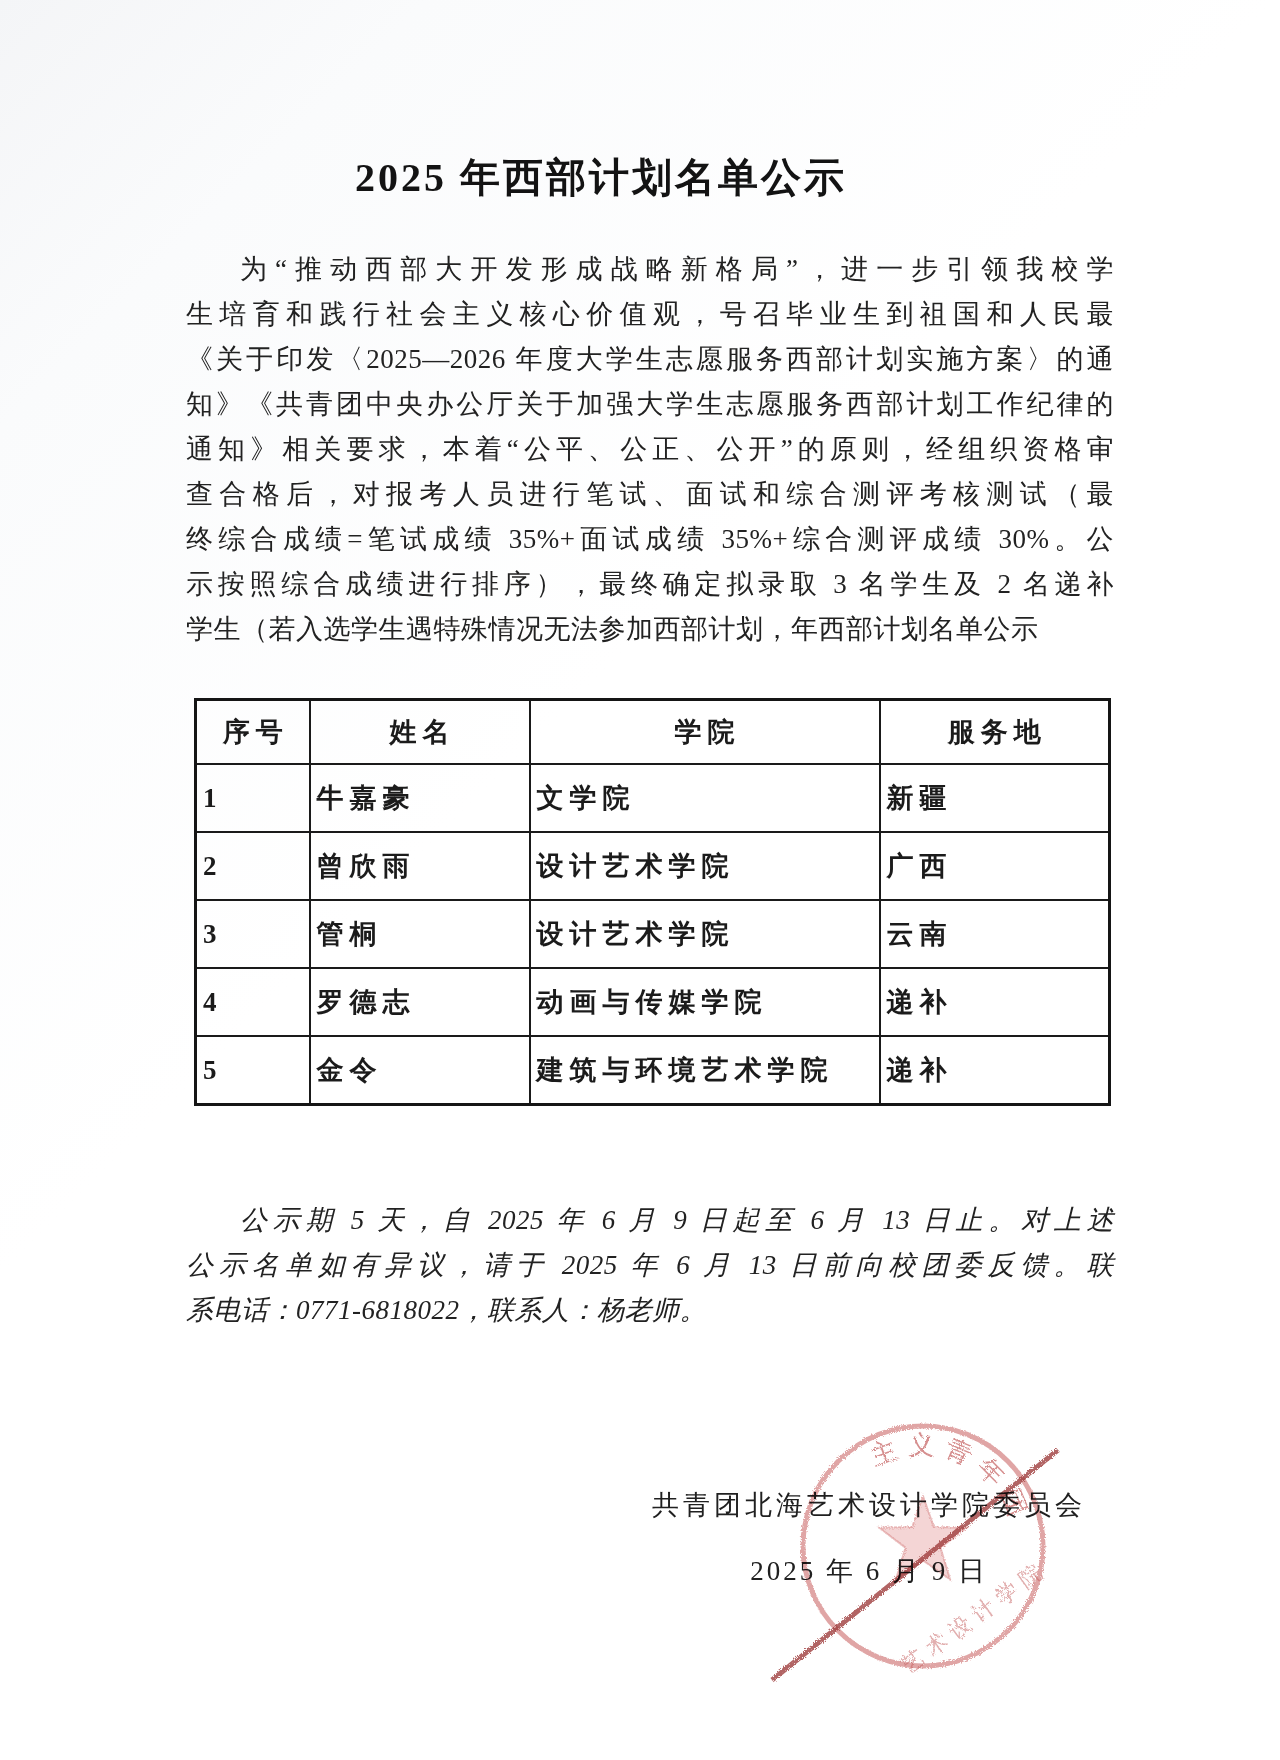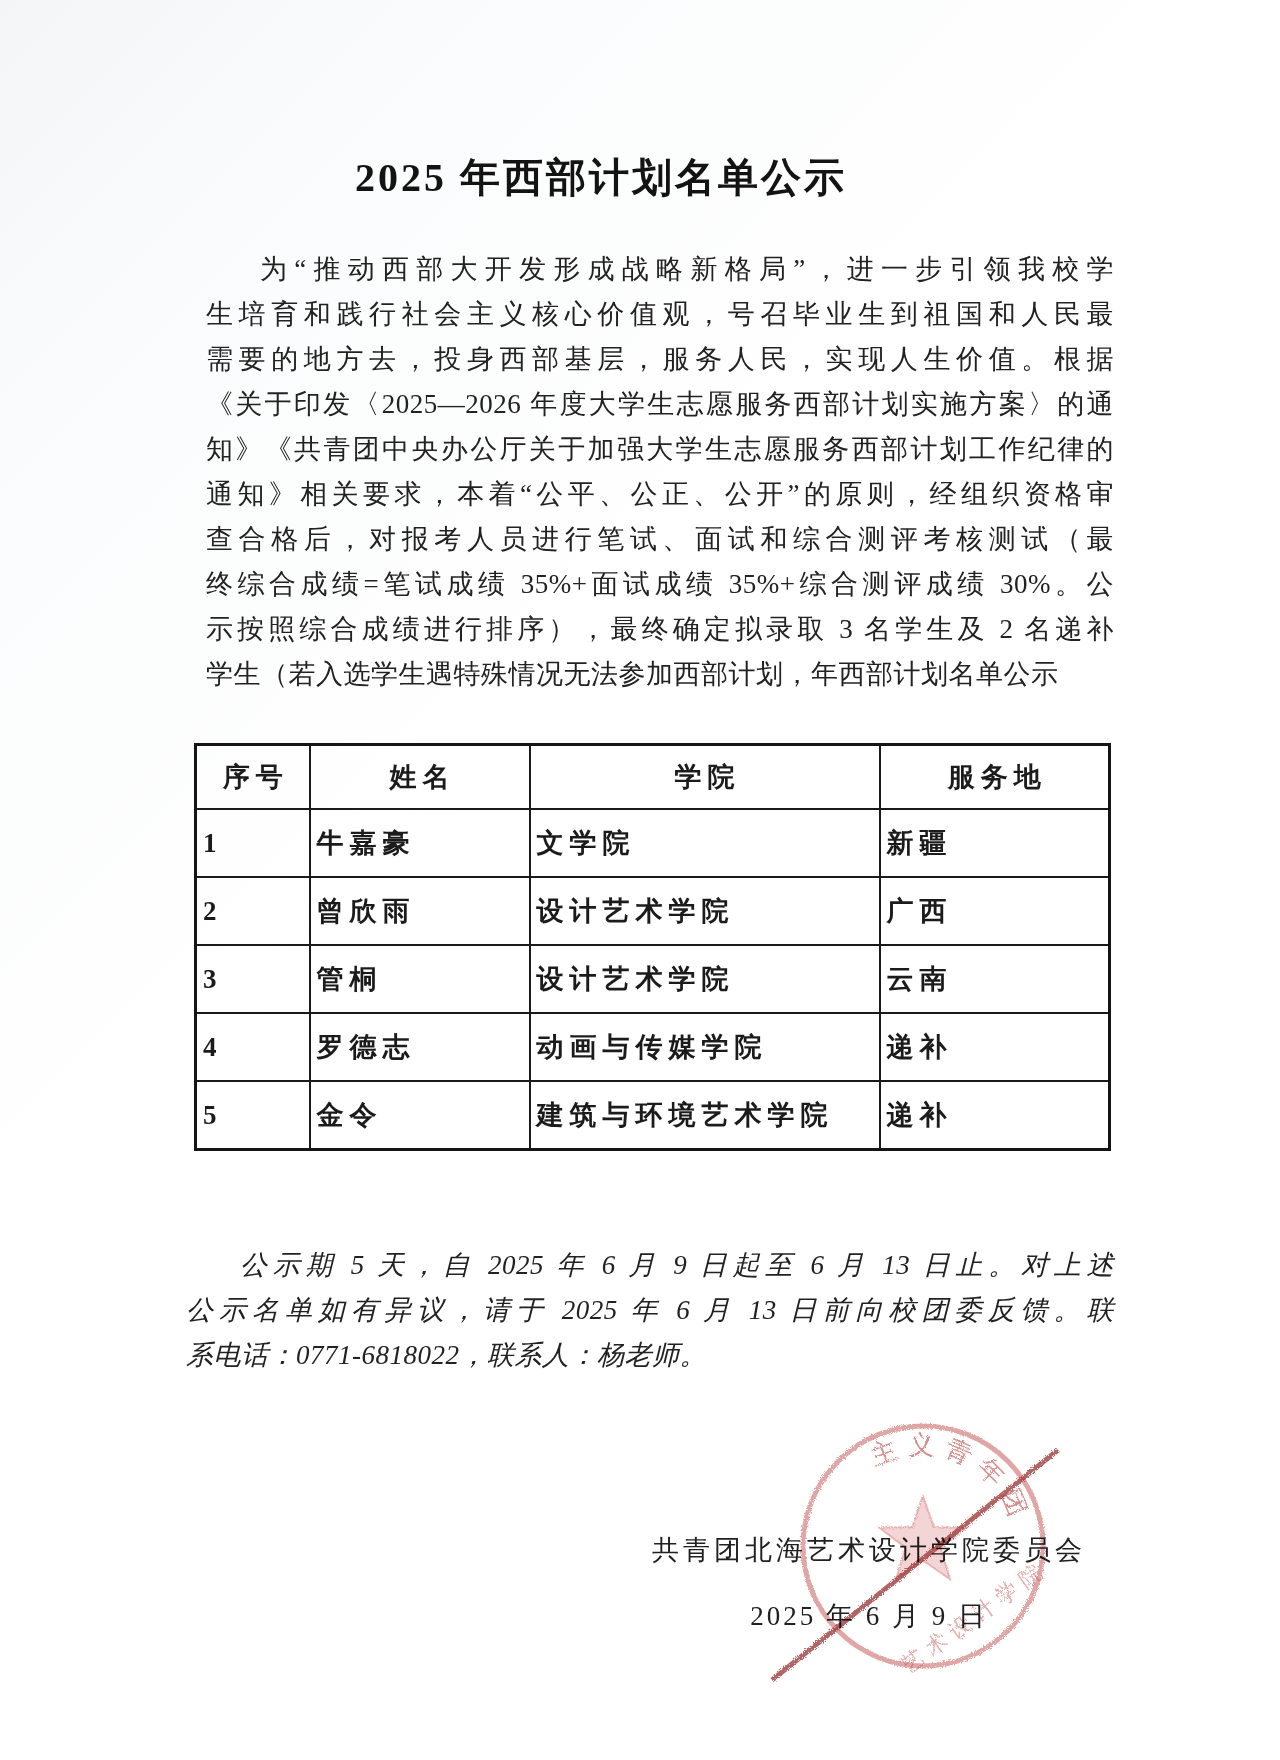--- a/index.html
+++ b/index.html
@@ -20,21 +20,21 @@
     margin:150px 0 0 0;
     text-align:center;
     transform:translateX(-49px);
     font-size:40px;
     font-weight:bold;
     letter-spacing:3px;
     color:#131313;
     white-space:nowrap;
   }
 
-  .body-text { margin-top:42px;margin-left:20px; }
+  .body-text { margin-top:42px; }
   .body-text p, .closing p {
     margin:0;
     font-size:27px;
     line-height:45px;
     letter-spacing:0.5px;
     text-align:justify;
     text-align-last:justify;
     text-justify:inter-character;
     white-space:normal;
     color:#222;
@@ -85,21 +85,20 @@
   <div class="content">
 
     <h1 class="title">2025 年西部计划名单公示</h1>
 
     <div class="body-text">
 
         <p class="line">为“推动西部大开发形成战略新格局”，进一步引领我校学</p>
 
         <p class="line">生培育和践行社会主义核心价值观，号召毕业生到祖国和人民最</p>
 
-        <p class="line">需要的地方去，投身西部基层，服务人民，实现人生价值。根据</p>
 
         <p class="line">《关于印发〈2025—2026 年度大学生志愿服务西部计划实施方案〉的通</p>
 
         <p class="line">知》《共青团中央办公厅关于加强大学生志愿服务西部计划工作纪律的</p>
 
         <p class="line">通知》相关要求，本着“公平、公正、公开”的原则，经组织资格审</p>
 
         <p class="line">查合格后，对报考人员进行笔试、面试和综合测评考核测试（最</p>
 
         <p class="line">终综合成绩=笔试成绩 35%+面试成绩 35%+综合测评成绩 30%。公</p>

